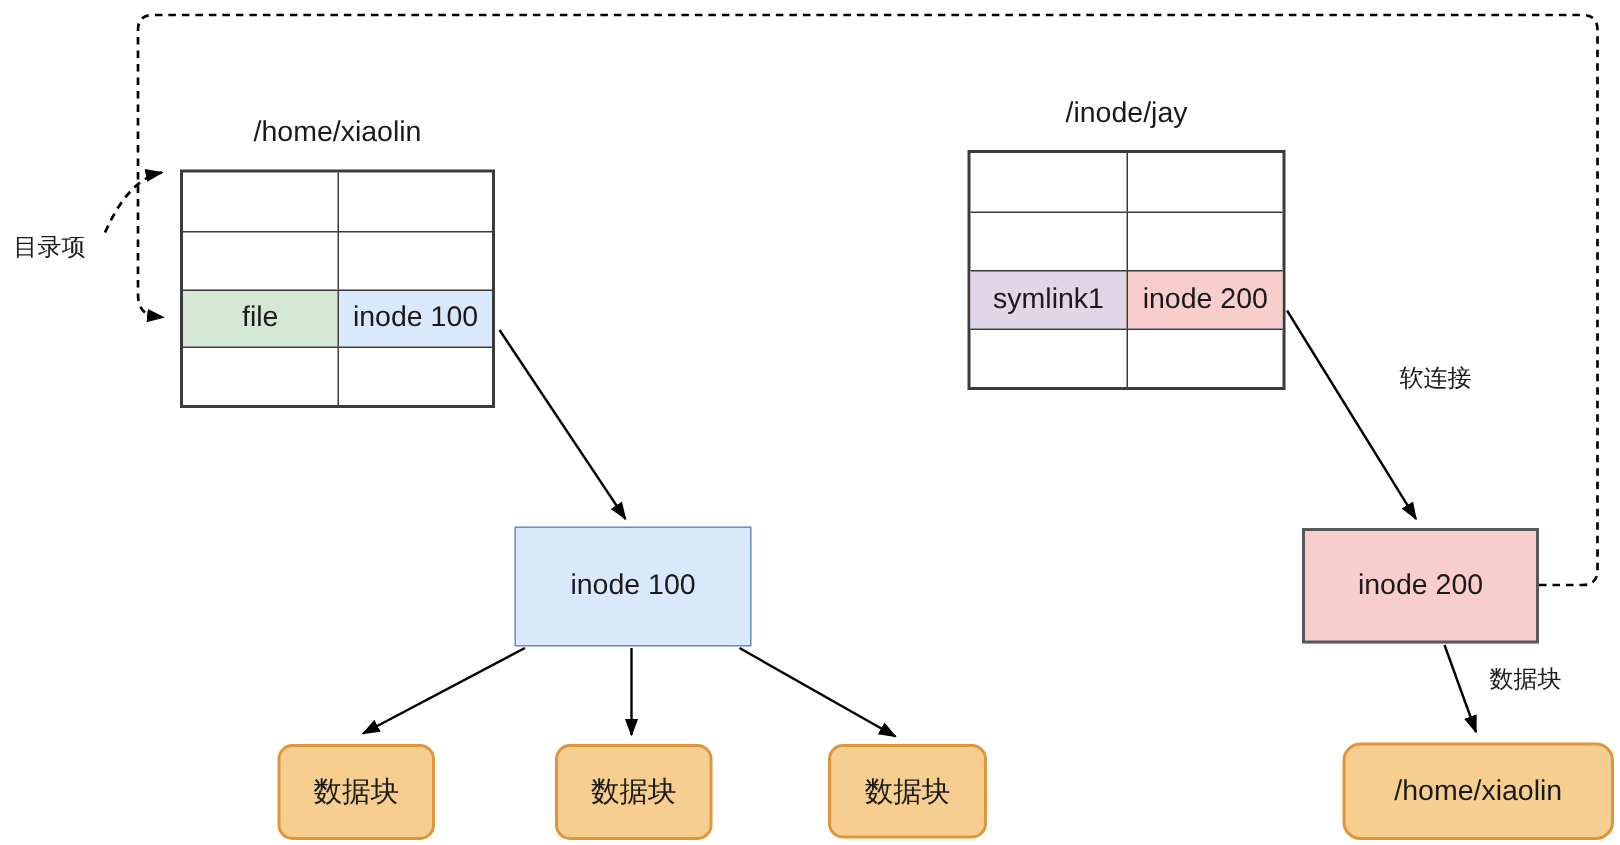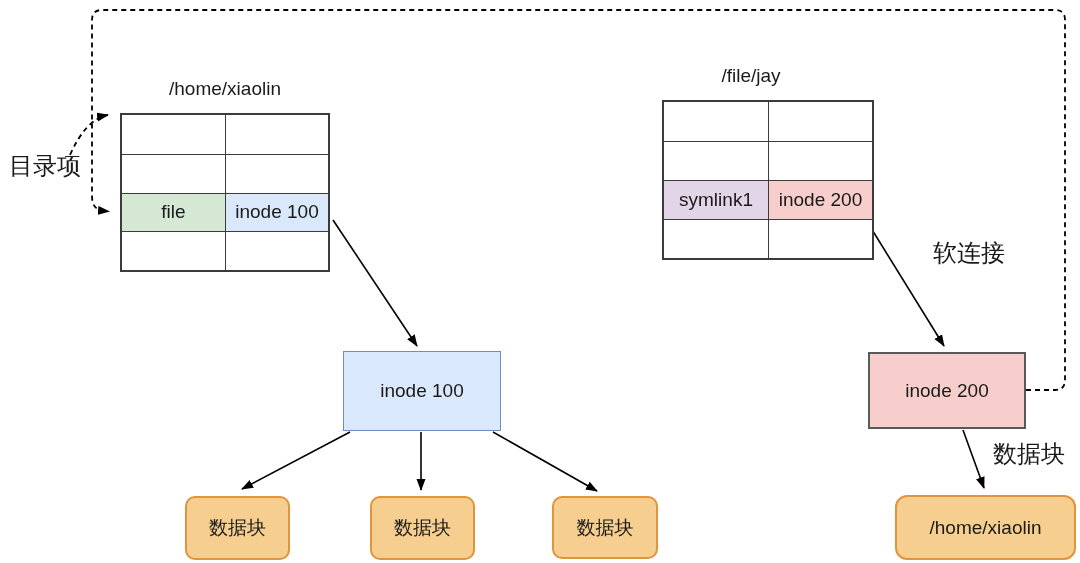--- a/index.html
+++ b/index.html
@@ -28,21 +28,21 @@
   .cell-purple{background:#e1d5e7;}
   .cell-pink{background:#f8cecc;}
   .node{
     display:flex;align-items:center;justify-content:center;
     font-size:19px;color:#1a1a1a;text-align:center;
   }
   .node-blue{background:#dae8fc;border:1.5px solid #6c8ebf;}
   .node-pink{background:#f8cecc;border:2px solid #595959;}
   .node-orange{background:#f6ce8f;border:2px solid #e0943b;border-radius:10px;}
   .node-orange-wide{border-radius:12px;}
-  .lbl{font-size:24px;color:#1a1a1a;white-space:nowrap;line-height:22px;}
+  .lbl{font-size:16px;color:#1a1a1a;white-space:nowrap;line-height:22px;}
 </style>
 </head>
 <body>
 
 <div id="stage">
 
   <svg id="arrows" viewBox="0 0 1080 563" xmlns="http://www.w3.org/2000/svg">
     <defs>
       <marker id="arr" markerUnits="userSpaceOnUse" markerWidth="13" markerHeight="10" refX="11" refY="4.5" orient="auto">
         <path d="M0,0 L12,4.5 L0,9 z" fill="#000000"></path>
@@ -66,22 +66,22 @@
     <div class="tcell"></div>
     <div class="tcell"></div>
     <div class="tcell"></div>
     <div class="tcell"></div>
     <div class="tcell cell-green">file</div>
     <div class="tcell cell-blue">inode 100</div>
     <div class="tcell"></div>
     <div class="tcell"></div>
   </div>
 
-  <div class="abs ttitle" style="left:645px;top:65px;width:212px;">/file/jay</div>
-  <div class="abs dtable" style="left:645px;top:100px;width:212px;height:160px;margin-left:17px;">
+  <div class="abs ttitle" style="left:645px;top:65px;width:212px;">/inode/jay</div>
+  <div class="abs dtable" style="left:645px;top:100px;width:212px;height:160px;">
     <div class="tcell"></div>
     <div class="tcell"></div>
     <div class="tcell"></div>
     <div class="tcell"></div>
     <div class="tcell cell-purple">symlink1</div>
     <div class="tcell cell-pink">inode 200</div>
     <div class="tcell"></div>
     <div class="tcell"></div>
   </div>
 

